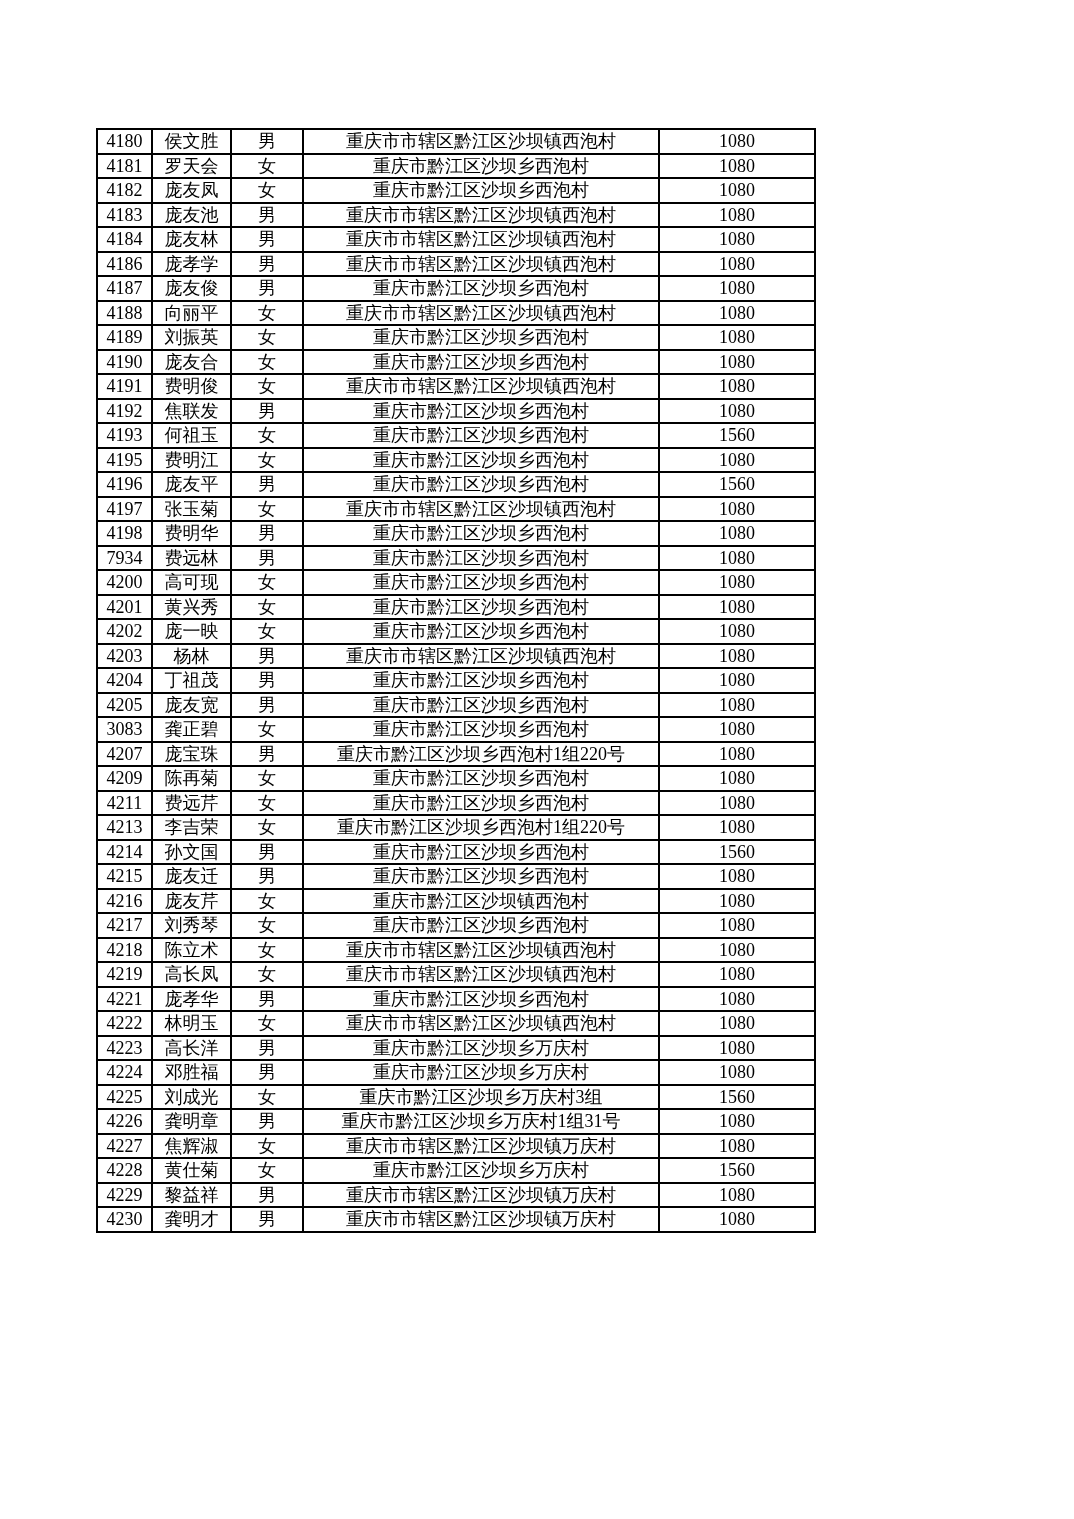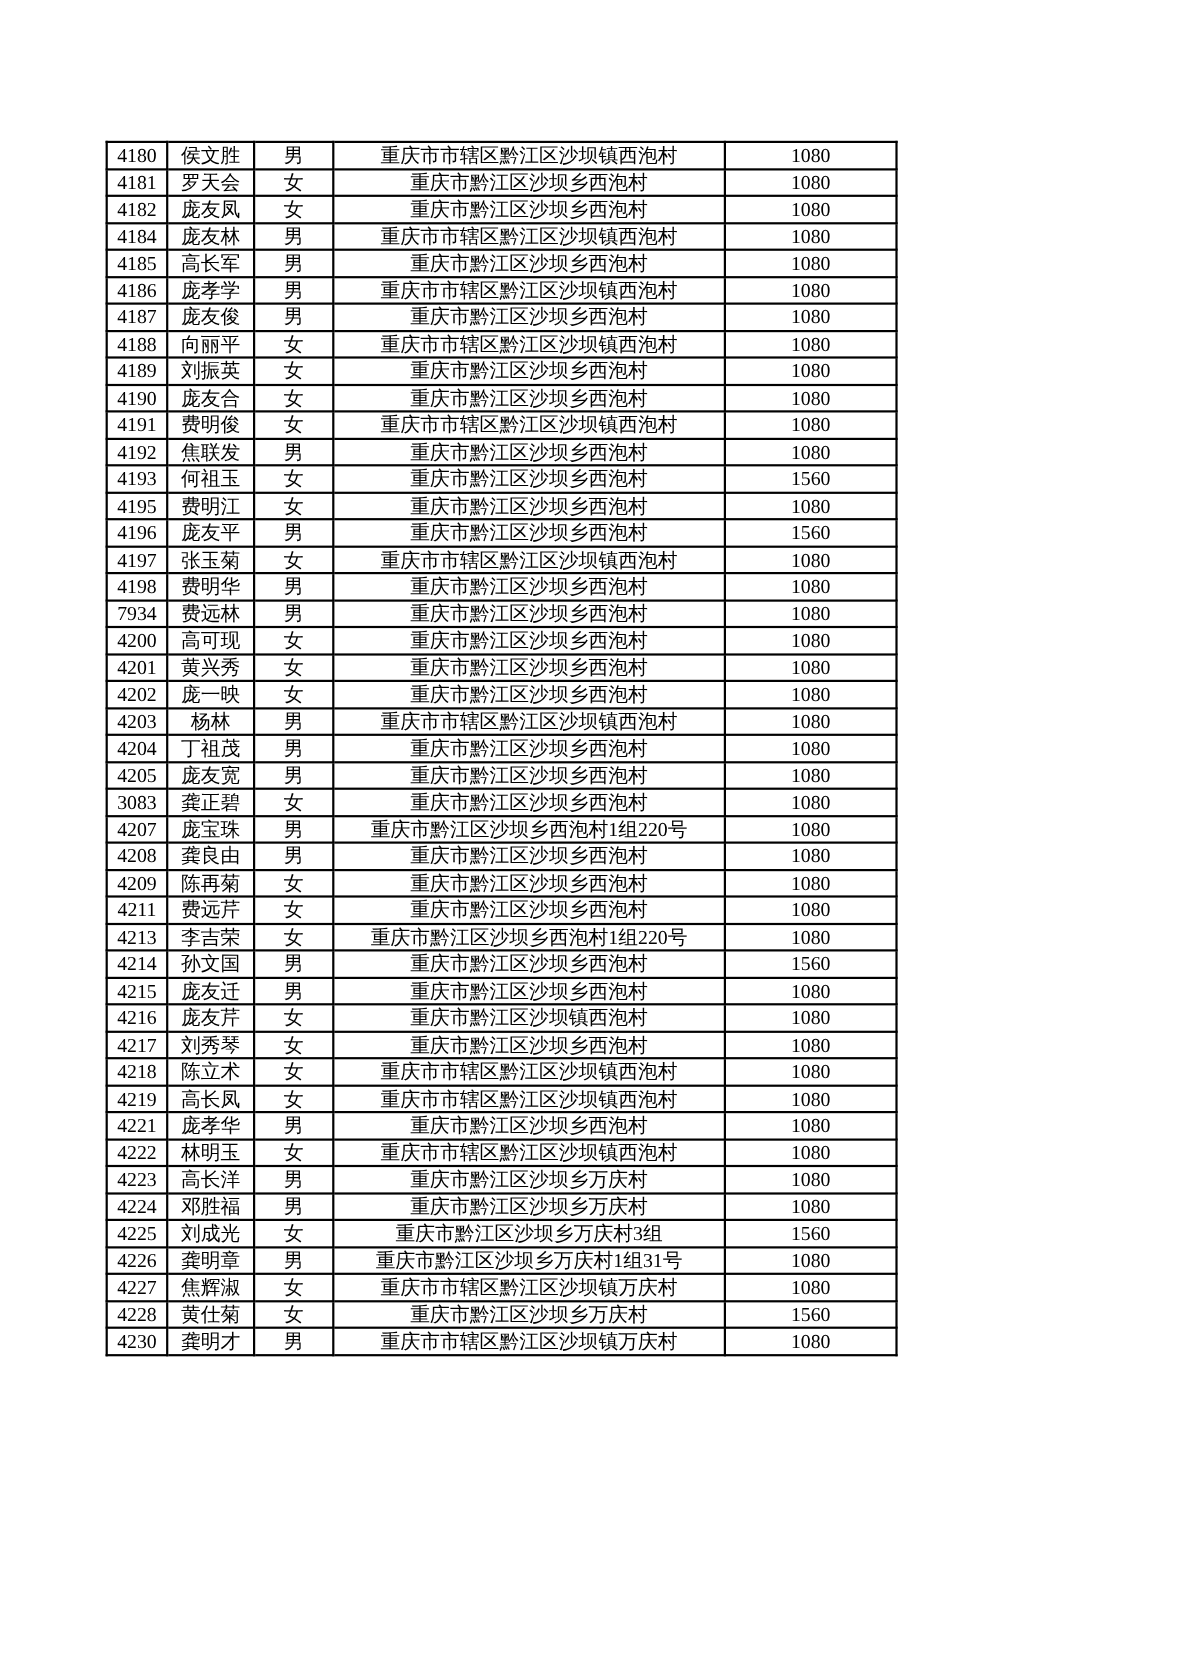--- a/index.html
+++ b/index.html
@@ -70,34 +70,34 @@
     <td>1080</td>
   </tr>
         <tr>
     <td>4182</td>
     <td>庞友凤</td>
     <td>女</td>
     <td>重庆市黔江区沙坝乡西泡村</td>
     <td>1080</td>
   </tr>
         <tr>
+    <td>4183</td>
+    <td>庞友池</td>
+    <td>男</td>
+    <td>重庆市市辖区黔江区沙坝镇西泡村</td>
+    <td>1080</td>
+  </tr>
+        <tr>
     <td>4184</td>
     <td>庞友林</td>
     <td>男</td>
     <td>重庆市市辖区黔江区沙坝镇西泡村</td>
     <td>1080</td>
   </tr>
         <tr>
-    <td>4185</td>
-    <td>高长军</td>
-    <td>男</td>
-    <td>重庆市黔江区沙坝乡西泡村</td>
-    <td>1080</td>
-  </tr>
-        <tr>
     <td>4186</td>
     <td>庞孝学</td>
     <td>男</td>
     <td>重庆市市辖区黔江区沙坝镇西泡村</td>
     <td>1080</td>
   </tr>
         <tr>
     <td>4187</td>
     <td>庞友俊</td>
     <td>男</td>
@@ -231,27 +231,20 @@
     <td>1080</td>
   </tr>
         <tr>
     <td>4207</td>
     <td>庞宝珠</td>
     <td>男</td>
     <td>重庆市黔江区沙坝乡西泡村1组220号</td>
     <td>1080</td>
   </tr>
         <tr>
-    <td>4208</td>
-    <td>龚良由</td>
-    <td>男</td>
-    <td>重庆市黔江区沙坝乡西泡村</td>
-    <td>1080</td>
-  </tr>
-        <tr>
     <td>4209</td>
     <td>陈再菊</td>
     <td>女</td>
     <td>重庆市黔江区沙坝乡西泡村</td>
     <td>1080</td>
   </tr>
         <tr>
     <td>4211</td>
     <td>费远芹</td>
     <td>女</td>
@@ -355,20 +348,27 @@
     <td>女</td>
     <td>重庆市市辖区黔江区沙坝镇万庆村</td>
     <td>1080</td>
   </tr>
         <tr>
     <td>4228</td>
     <td>黄仕菊</td>
     <td>女</td>
     <td>重庆市黔江区沙坝乡万庆村</td>
     <td>1560</td>
+  </tr>
+        <tr>
+    <td>4229</td>
+    <td>黎益祥</td>
+    <td>男</td>
+    <td>重庆市市辖区黔江区沙坝镇万庆村</td>
+    <td>1080</td>
   </tr>
         <tr>
     <td>4230</td>
     <td>龚明才</td>
     <td>男</td>
     <td>重庆市市辖区黔江区沙坝镇万庆村</td>
     <td>1080</td>
   </tr>
       </tbody>
   </table>

